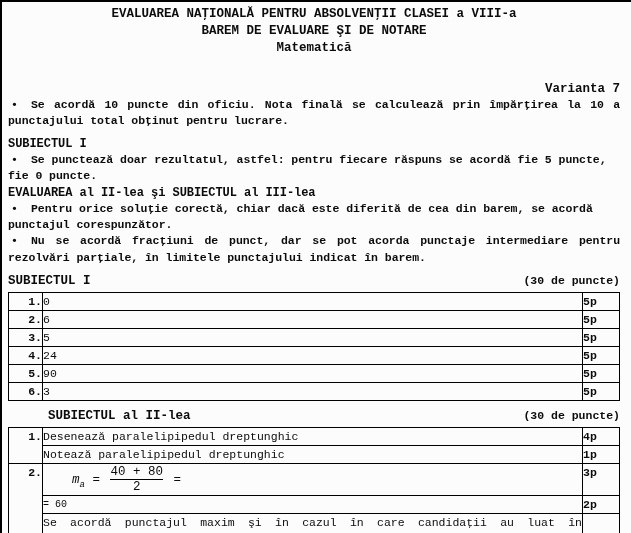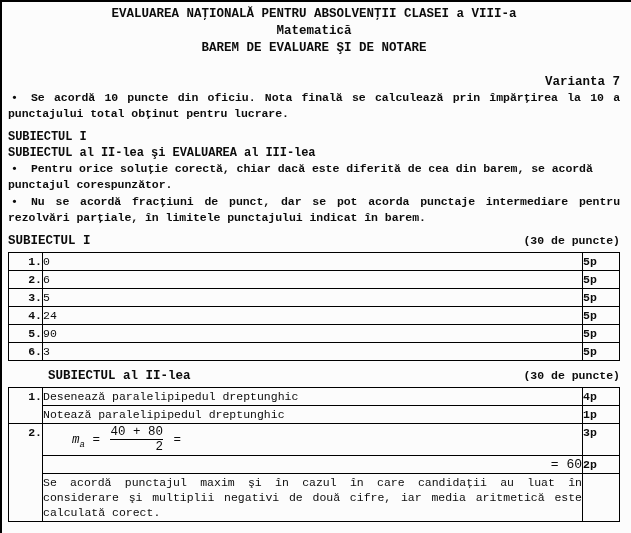--- a/index.html
+++ b/index.html
@@ -7,21 +7,21 @@
   body {
     width:631px; height:533px; overflow:hidden; position:relative;
     background:#fcfcfc; color:#0c0c0c;
     font-family:"Liberation Serif","DejaVu Serif",serif;
   }
   .edge-top { position:absolute; top:0; left:0; width:631px; height:2px; background:#000; }
   .edge-left { position:absolute; top:0; left:0; width:2px; height:533px; background:#000; }
   .content { padding:6px 11px 0 8px;font-family:Liberation Mono, monospace; }
 
   .hdr { text-align:center; font-weight:bold; font-size:12.5px; line-height:17px; }
-  .variant { text-align:right; font-weight:bold; font-size:12.5px; margin-top:17px; line-height:16px; }
+  .variant { text-align:right; font-weight:bold; font-size:12.5px; margin-top:24px; line-height:16px; }
 
   .bullets { font-weight:bold; font-size:11.5px; line-height:16.4px; letter-spacing:-0.05px; }
   p.bullet { margin:0; }
   p.just { text-align:justify; }
   .bmark { display:inline-block; width:23px; padding-left:3px; }
   .bmark::before { content:"\2022"; }
   .rule-head { margin:0; font-weight:bold; font-size:12px; line-height:16px; }
   .mt1 { margin-top:6px; }
 
   .sec-head { display:flex; justify-content:space-between; align-items:baseline;
@@ -36,47 +36,48 @@
   td.ans { padding-left:6px; }
   td.pts { text-align:left; font-weight:bold; width:37px; }
   td.nb  { border-bottom:none; }
   td.nt  { border-top:none; }
   td.mid { vertical-align:middle; }
 
   .formula-cell { padding:3px 0 2px 8px; }
   .math { font-size:12.5px;margin-left:29px; }
   .math .var { font-style:italic; }
   .math sub { font-size:9px; font-style:italic; }
-  .frac { display:inline-block; vertical-align:middle; text-align:right; padding:0 3px; }
+  .frac { display:inline-block; vertical-align:middle; text-align:center; padding:0 3px; }
   .frac .fn { display:block; line-height:14px; }
   .frac .fd { display:block; line-height:14px; border-top:1px solid #000; }
-  .result-cell { padding:1px 0 2px 8px; font-size:13px; line-height:16px;text-align:right; }
+  .result-cell { padding:1px 0 2px 8px; font-size:10px; line-height:16px; }
   .note-cell { padding:1px 5px 2px 8px; text-align:justify; line-height:16.5px; font-size:11.5px; }
 </style>
 </head>
 <body>
 
 <div class="edge-top"></div>
 <div class="edge-left"></div>
 
 <div class="content">
 
   <header>
     <div class="hdr">EVALUAREA NAŢIONALĂ PENTRU ABSOLVENŢII CLASEI a VIII-a</div>
+    <div class="hdr">BAREM DE EVALUARE ŞI DE NOTARE</div>
     <div class="hdr">Matematică</div>
-    <div class="hdr">BAREM DE EVALUARE ŞI DE NOTARE</div>
     <div class="variant">Varianta 7</div>
   </header>
 
   <section class="bullets">
     <p class="bullet just mt1"><span class="bmark"></span><span>Se acordă 10 puncte din oficiu. Nota finală se calculează prin împărţirea la 10 a punctajului total obţinut pentru lucrare.</span></p>
 
     <h3 class="rule-head mt1">SUBIECTUL I</h3>
+    <p class="bullet"><span class="bmark"></span><span>Se punctează doar rezultatul, astfel: pentru fiecare răspuns se acordă fie 5 puncte, fie 0 puncte.</span></p>
 
-    <h3 class="rule-head">SUBIECTUL al II-lea şi EVALUAREA al III-lea</h3>
+    <h3 class="rule-head">EVALUAREA al II-lea şi SUBIECTUL al III-lea</h3>
     <p class="bullet"><span class="bmark"></span><span>Pentru orice soluţie corectă, chiar dacă este diferită de cea din barem, se acordă punctajul corespunzător.</span></p>
     <p class="bullet just"><span class="bmark"></span><span>Nu se acordă fracţiuni de punct, dar se pot acorda punctaje intermediare pentru rezolvări parţiale, în limitele punctajului indicat în barem.</span></p>
   </section>
 
   <div class="sec-head" style="margin-top:8px;">
     <span class="t">SUBIECTUL I</span>
     <span class="p">(30 de puncte)</span>
   </div>
 
   <table class="grid">

